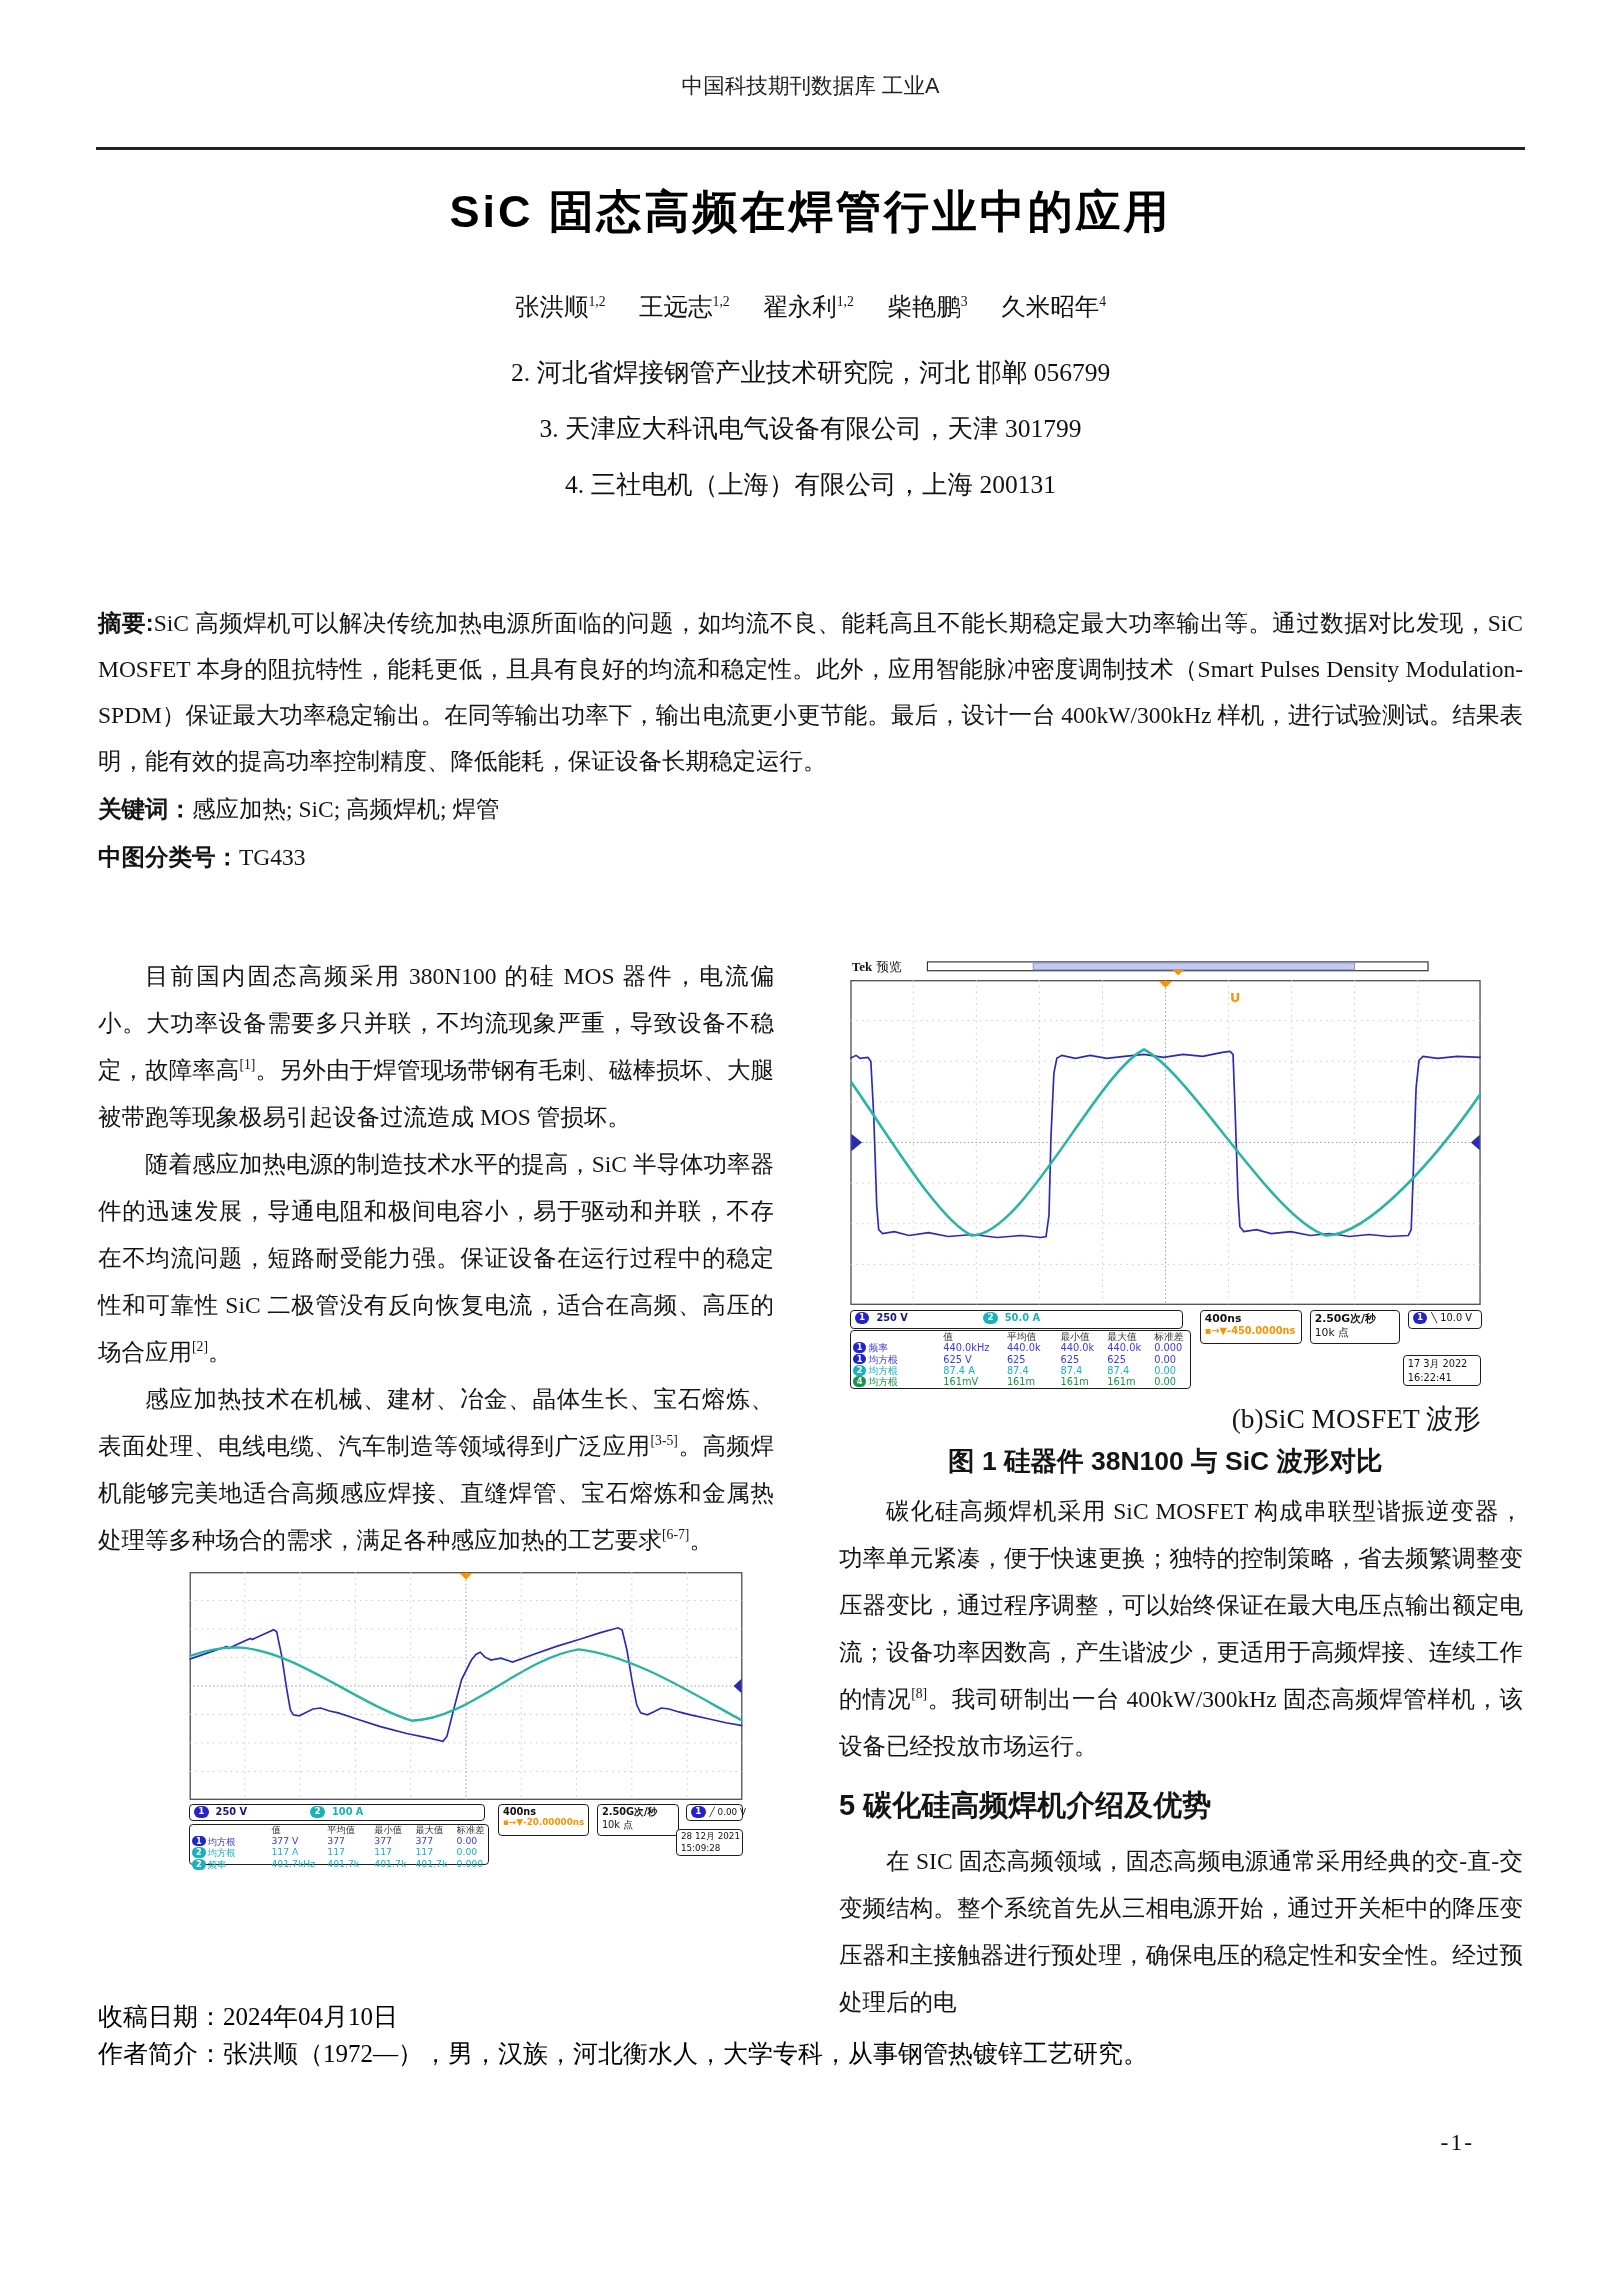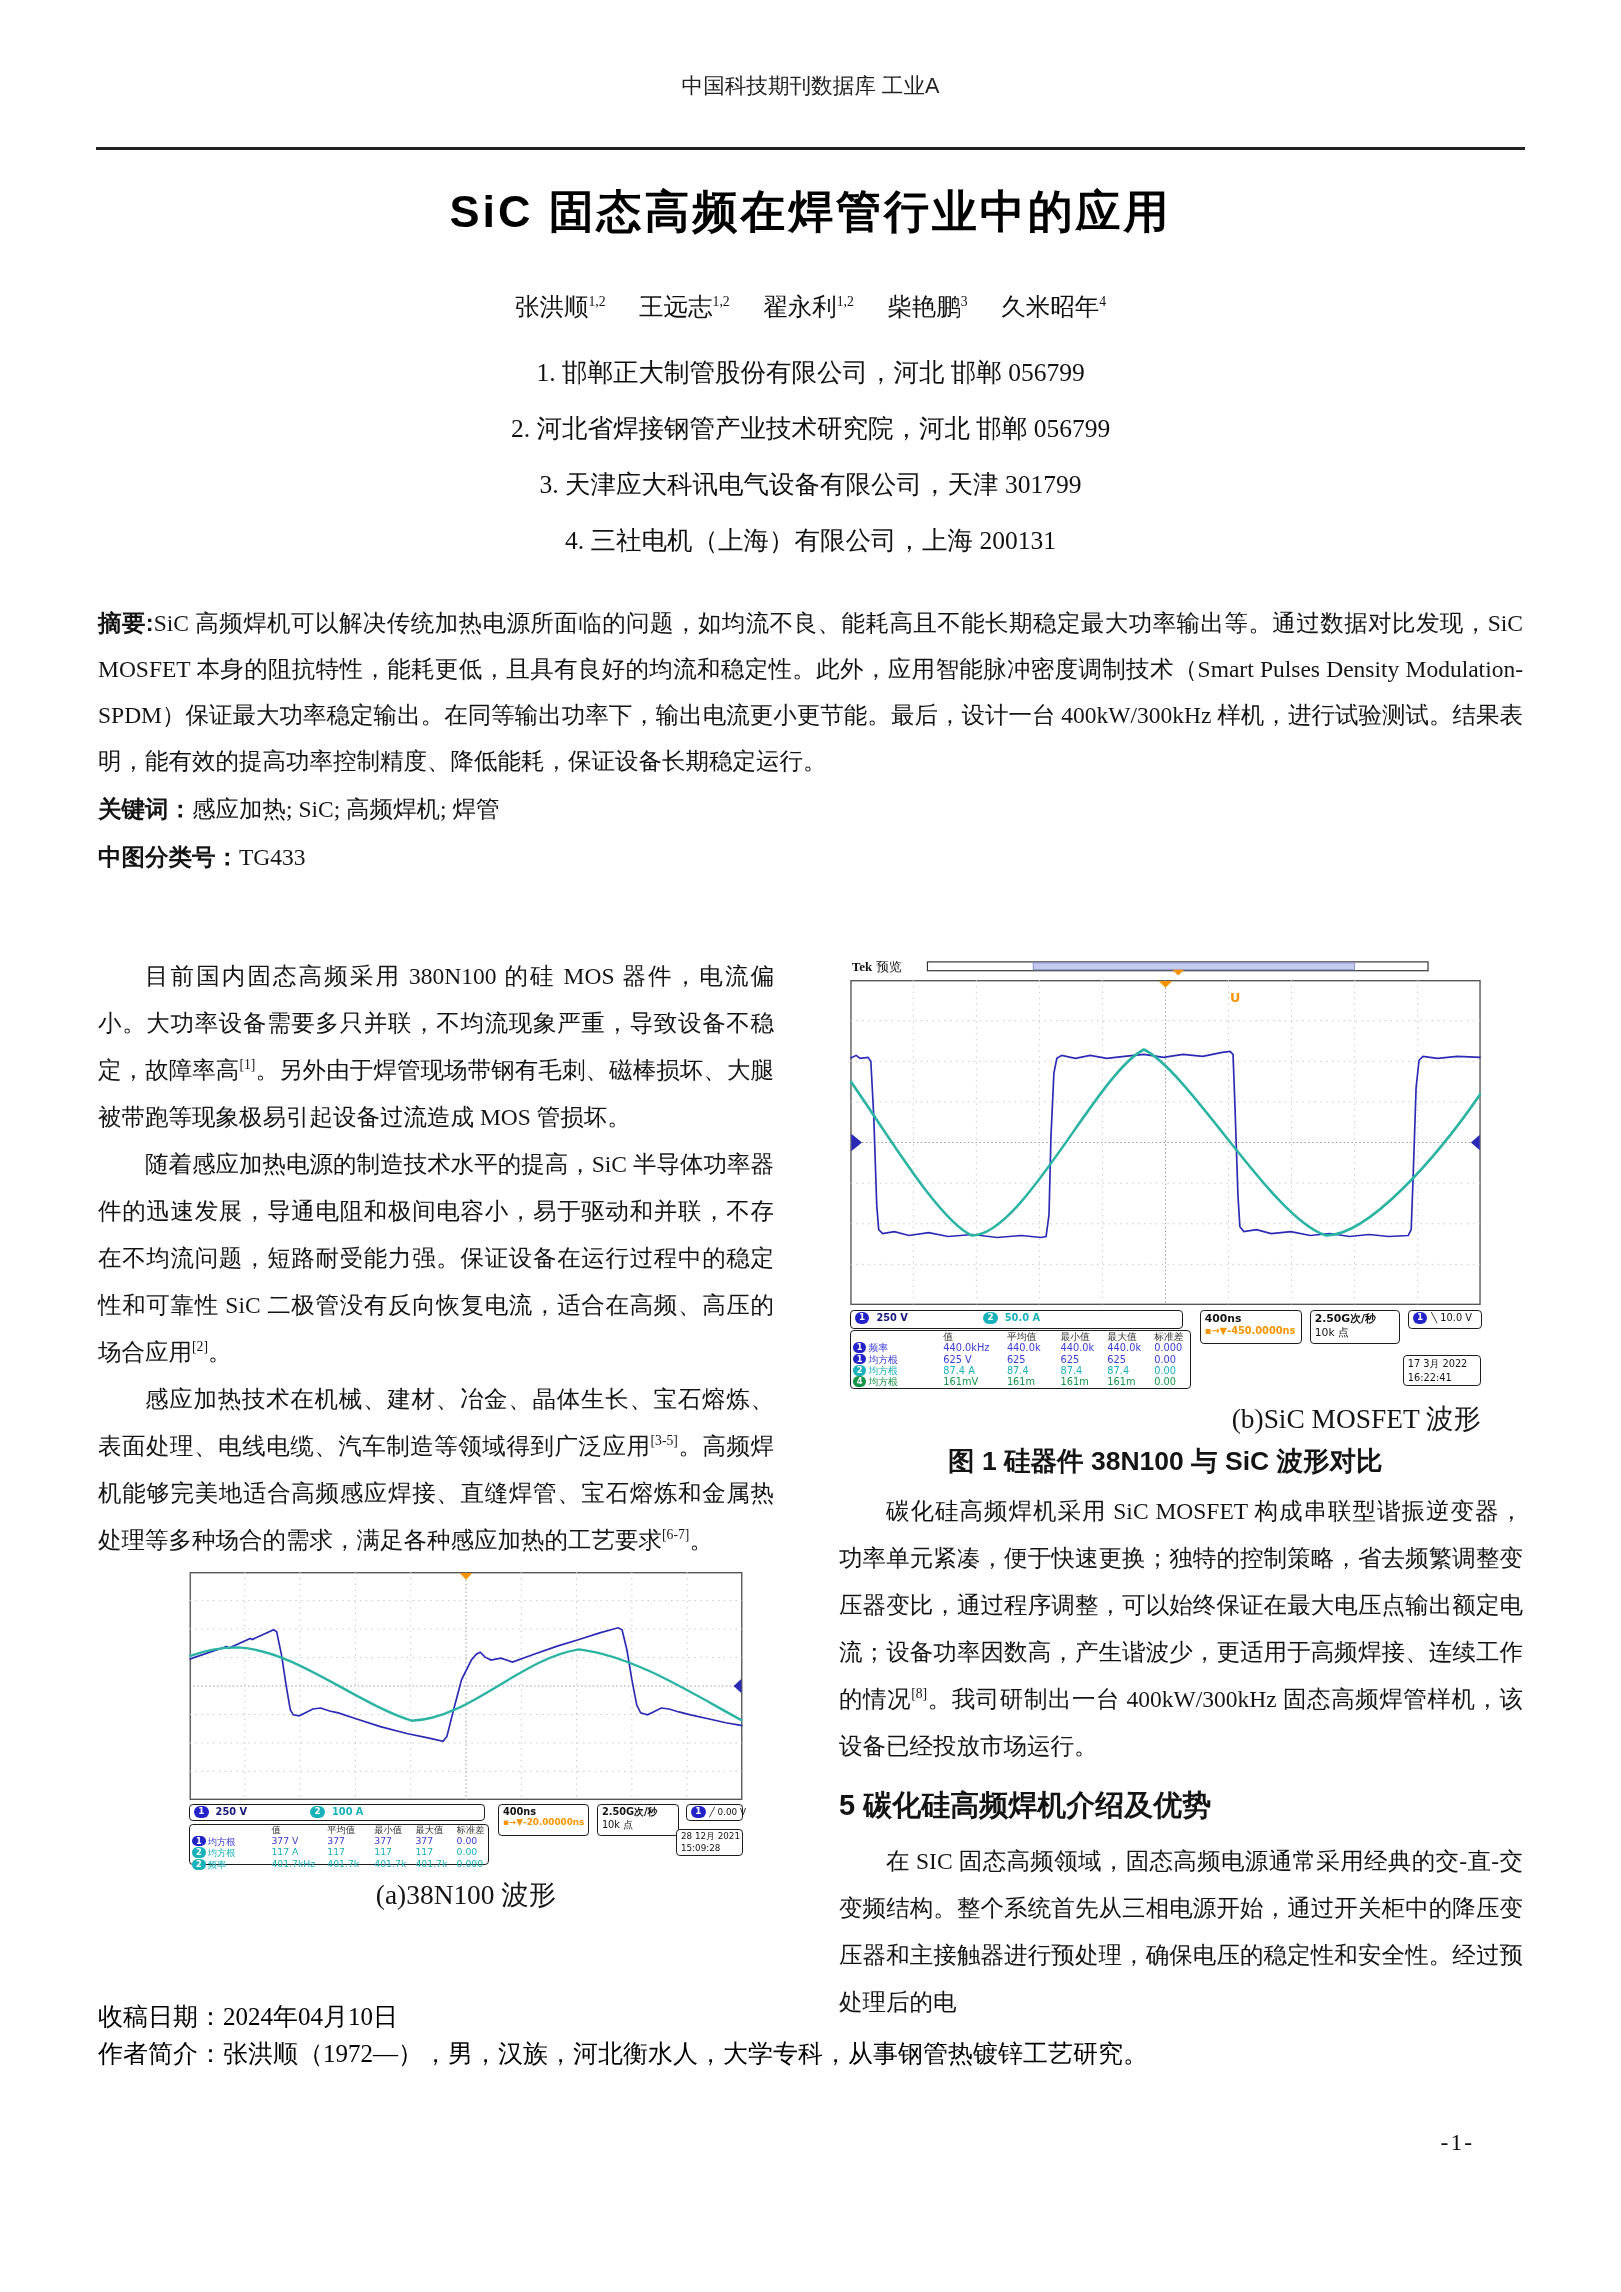--- a/index.html
+++ b/index.html
@@ -69,21 +69,20 @@
 
   <div class="authors">
     <span class="au"><span>张洪顺</span><sup>1,2</sup></span>
     <span class="au"><span>王远志</span><sup>1,2</sup></span>
     <span class="au"><span>翟永利</span><sup>1,2</sup></span>
     <span class="au"><span>柴艳鹏</span><sup>3</sup></span>
     <span class="au"><span>久米昭年</span><sup>4</sup></span>
   </div>
 
   <div class="affils">
-    <div>1. 邯郸正大制管股份有限公司，河北 邯郸 056799</div>
     <div>2. 河北省焊接钢管产业技术研究院，河北 邯郸 056799</div>
     <div>3. 天津应大科讯电气设备有限公司，天津 301799</div>
     <div>4. 三社电机（上海）有限公司，上海 200131</div>
   </div>
 
   <div class="meta">
     <div><span class="lab">摘要:</span><span>SiC 高频焊机可以解决传统加热电源所面临的问题，如均流不良、能耗高且不能长期稳定最大功率输出等。通过数据对比发现，SiC MOSFET 本身的阻抗特性，能耗更低，且具有良好的均流和稳定性。此外，应用智能脉冲密度调制技术（Smart Pulses Density Modulation-SPDM）保证最大功率稳定输出。在同等输出功率下，输出电流更小更节能。最后，设计一台 400kW/300kHz 样机，进行试验测试。结果表明，能有效的提高功率控制精度、降低能耗，保证设备长期稳定运行。</span></div>
     <div class="kw-line"><span class="lab">关键词：</span><span>感应加热; SiC; 高频焊机; 焊管</span></div>
     <div class="kw-line"><span class="lab">中图分类号：</span><span>TG433</span></div>
   </div>
@@ -171,21 +170,20 @@
         <div>10k 点</div>
       </div>
       <div class="rbox" style="left:497px;top:232px;width:57px;height:17.6px;font-size:8.8px;">
         <span class="badge b-blue">1</span><span>╱</span> <span>0.00 V</span>
       </div>
       <div class="rbox" style="left:487px;top:257px;width:67px;height:27.4px;font-size:8.8px;line-height:11.8px;">
         <div>28 12月 2021</div>
         <div>15:09:28</div>
       </div>
     </div>
-    <div class="fig-caption" style="width:554px;margin-left:91px;">(a)38N100 波形</div>
   </div>
 
   <div class="col col-right">
 
     <div class="scope scope-b">
       <div class="tek"><b>Tek</b> <span>预览</span></div>
       <svg width="631" height="19.6" viewBox="0 0 644 20" style="position:absolute;left:0;top:2px;">
         <rect x="79" y="5" width="511" height="9" fill="#ffffff" stroke="#333" stroke-width="1.2"></rect>
         <rect x="187" y="6" width="328" height="7" fill="#c3c9ef" stroke="#8890c8" stroke-width="1"></rect>
         <path d="M329,13 L341,13 L335,19 Z" fill="#f79400"></path>

